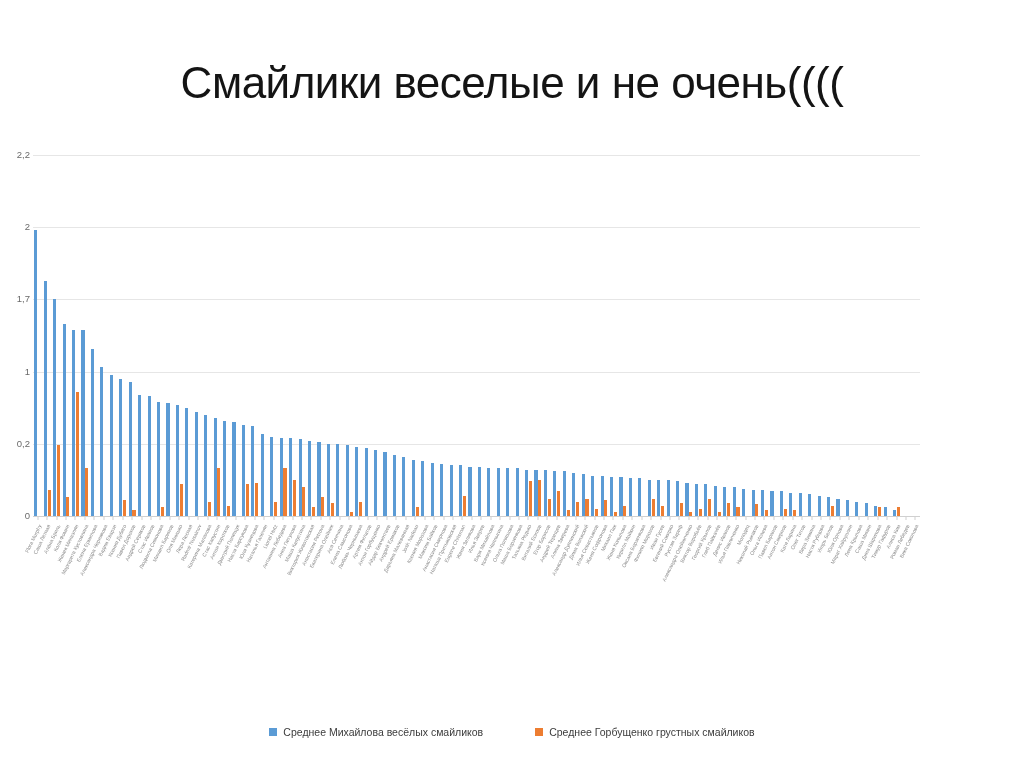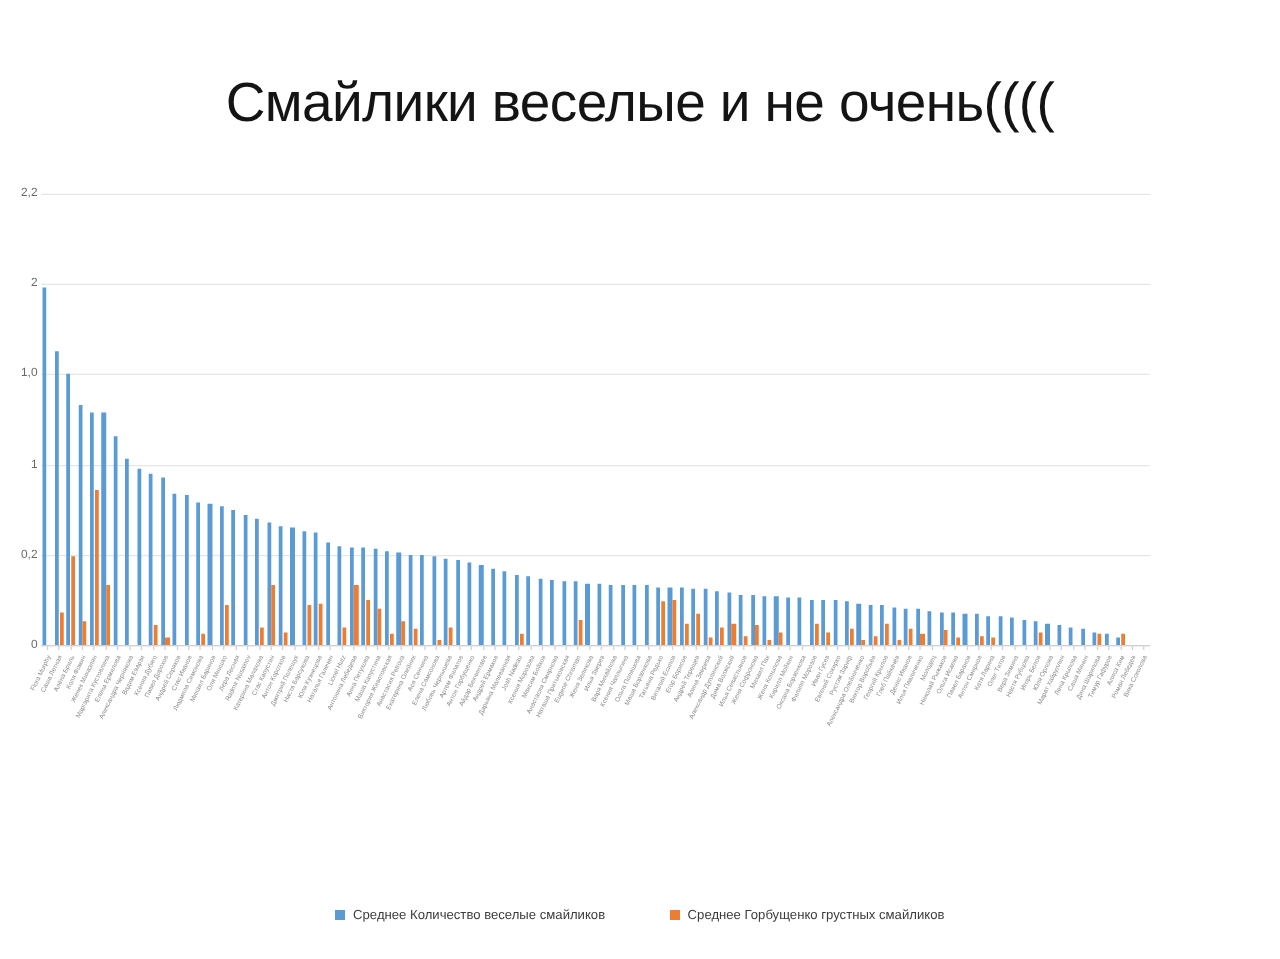--- a/index.html
+++ b/index.html
@@ -67,21 +67,21 @@
 </style>
 </head>
 <body>
 
 <div id="chart-title">Смайлики веселые и не очень((((</div>
 
 <div id="ylabels">
     <div class="ytick" style="top: 366px;">0</div>
     <div class="ytick" style="top: 293.8px;">0,2</div>
     <div class="ytick" style="top: 221.6px;">1</div>
-    <div class="ytick" style="top: 149.4px;">1,0</div>
+    <div class="ytick" style="top: 149.4px;">1,7</div>
     <div class="ytick" style="top: 77.2px;">2</div>
     <div class="ytick" style="top: 5px;">2,2</div>
   </div>
 
 <div id="plot-wrap">
   <div id="gridlines">
       <div class="gridline" style="top: 371px;"></div>
       <div class="gridline" style="top: 298.8px;"></div>
       <div class="gridline" style="top: 226.6px;"></div>
       <div class="gridline" style="top: 154.4px;"></div>
@@ -846,19 +846,19 @@
       <div class="xlabel">Роман Лебедев</div>
     </div>
     <div class="xlabel-slot">
       <div class="xlabel">Вика Соколова</div>
     </div>
   </div>
 
 <div id="legend">
   <div class="legend-item">
     <span class="swatch sw-happy"></span>
-    <span>Среднее Количество веселые смайликов</span>
+    <span>Среднее Михайлова весёлых смайликов</span>
   </div>
   <div class="legend-item">
     <span class="swatch sw-sad"></span>
     <span>Среднее Горбущенко грустных смайликов</span>
   </div>
 </div>
 
 </body></html>

